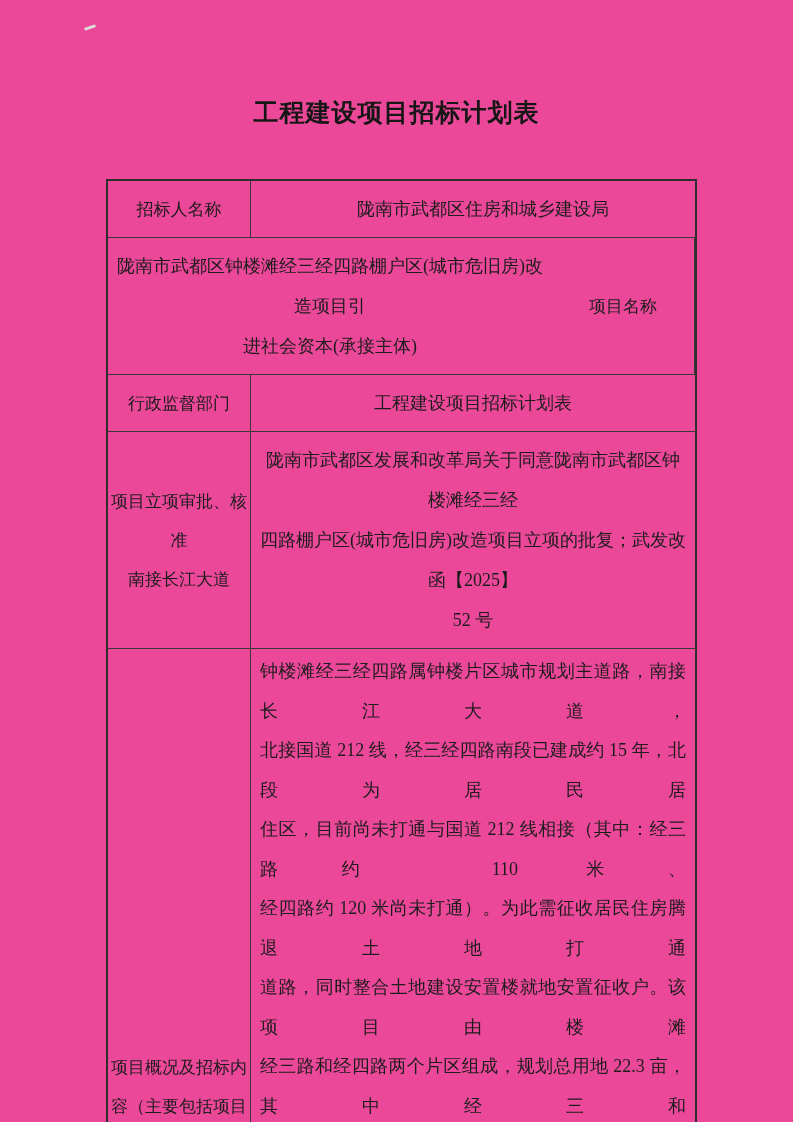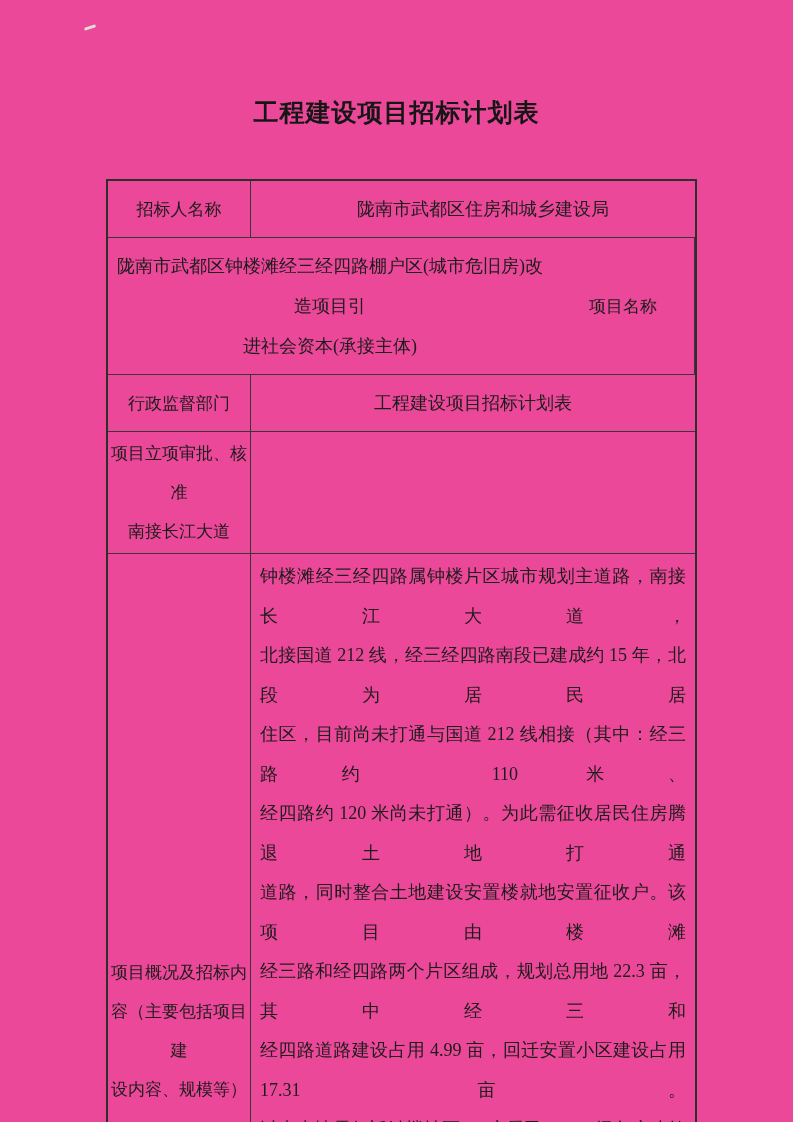--- a/index.html
+++ b/index.html
@@ -114,20 +114,23 @@
     </div>
 
     <div class="t-row row-3">
       <div class="cell cell-label">行政监督部门</div>
       <div class="cell cell-value value-center">工程建设项目招标计划表</div>
     </div>
 
     <div class="t-row row-4">
       <div class="cell cell-label">项目立项审批、核准
 南接长江大道</div>
+      <div class="cell cell-value value-center">陇南市武都区发展和改革局关于同意陇南市武都区钟楼滩经三经
+四路棚户区(城市危旧房)改造项目立项的批复；武发改函【2025】
+52 号</div>
     </div>
 
     <div class="t-row row-5">
       <div class="cell cell-label">项目概况及招标内
 容（主要包括项目建
 设内容、规模等）</div>
       <div class="cell cell-value value-justify">钟楼滩经三经四路属钟楼片区城市规划主道路，南接长江大道，
 北接国道 212 线，经三经四路南段已建成约 15 年，北段为居民居
 住区，目前尚未打通与国道 212 线相接（其中：经三路约 110 米、
 经四路约 120 米尚未打通）。为此需征收居民住房腾退土地打通

